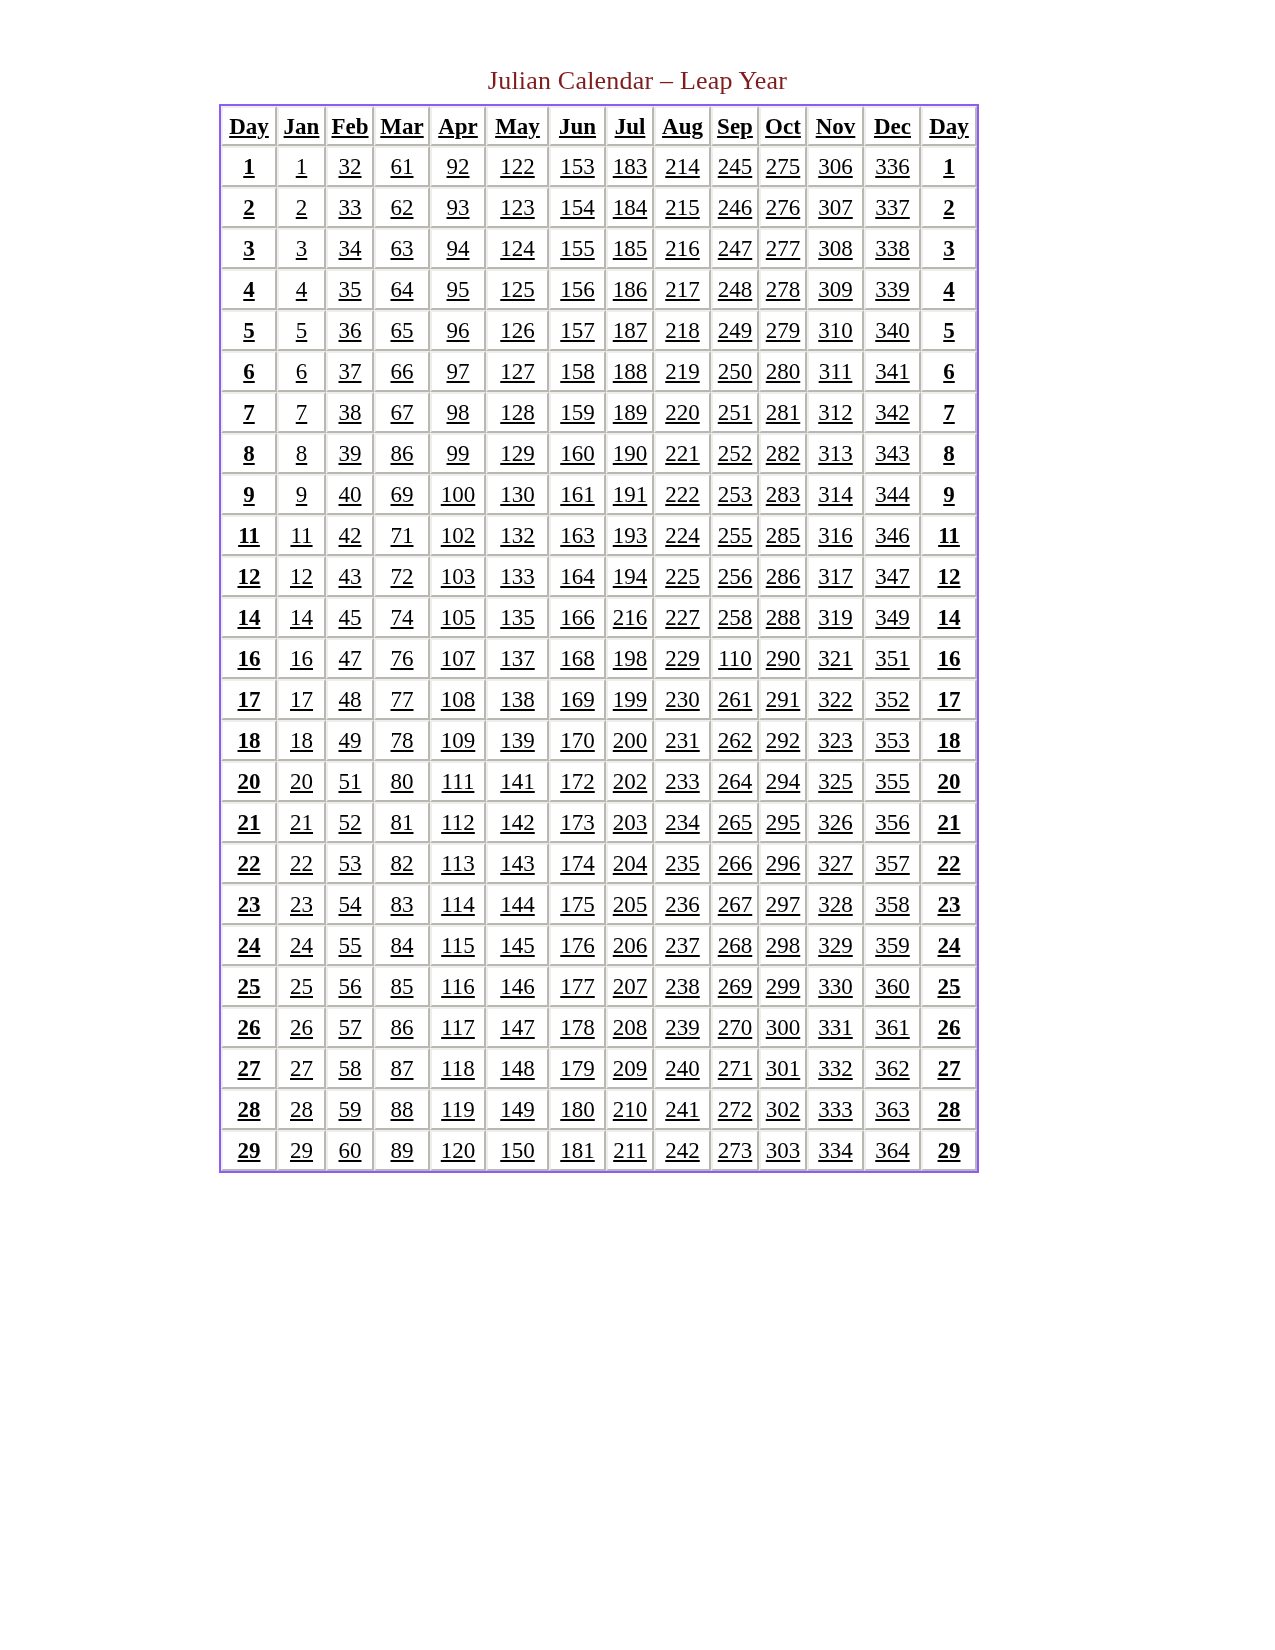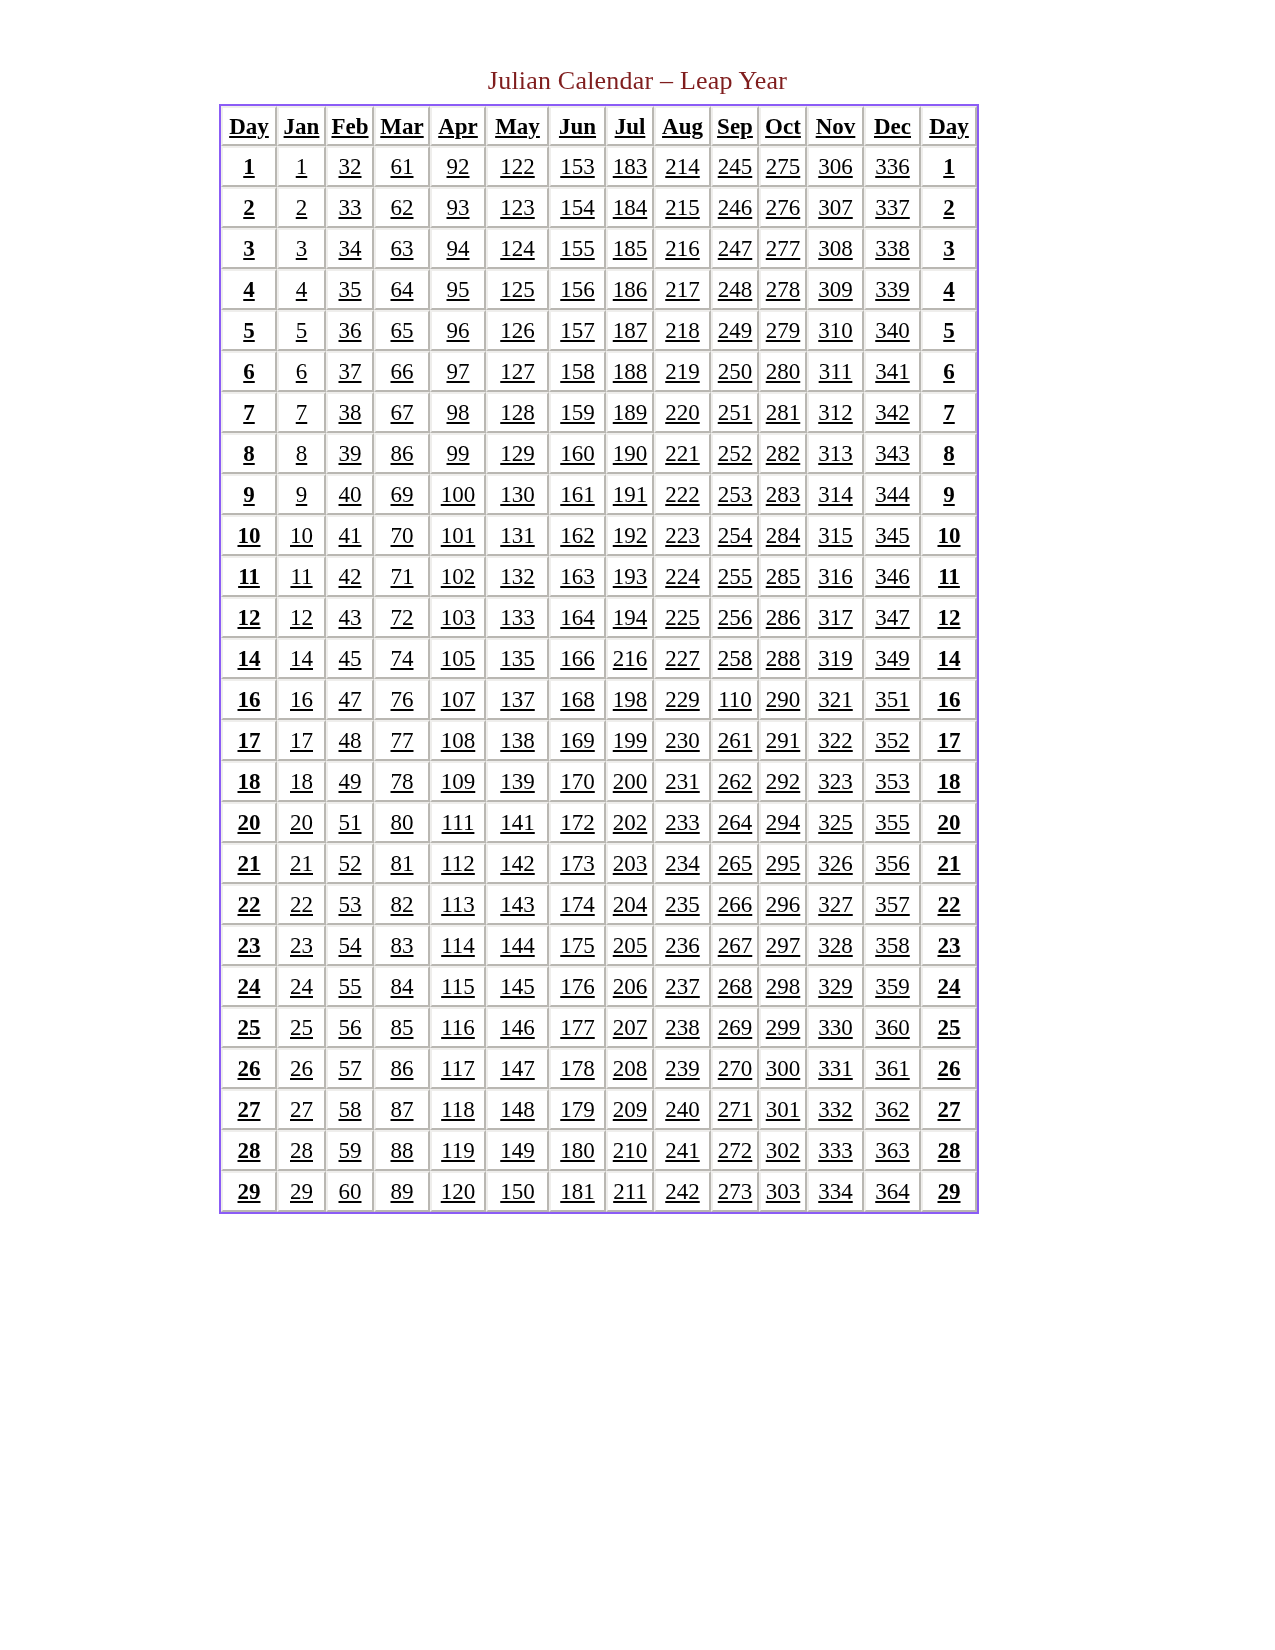--- a/index.html
+++ b/index.html
@@ -263,36 +263,20 @@
             <td>161</td>
             <td>191</td>
             <td>222</td>
             <td>253</td>
             <td>283</td>
             <td>314</td>
             <td>344</td>
             <td class="daycol">9</td>
           </tr>
           <tr>
-            <td class="daycol">10</td>
-            <td>10</td>
-            <td>41</td>
-            <td>70</td>
-            <td>101</td>
-            <td>131</td>
-            <td>162</td>
-            <td>192</td>
-            <td>223</td>
-            <td>254</td>
-            <td>284</td>
-            <td>315</td>
-            <td>345</td>
-            <td class="daycol">10</td>
-          </tr>
-          <tr>
             <td class="daycol">11</td>
             <td>11</td>
             <td>42</td>
             <td>71</td>
             <td>102</td>
             <td>132</td>
             <td>163</td>
             <td>193</td>
             <td>224</td>
             <td>255</td>

